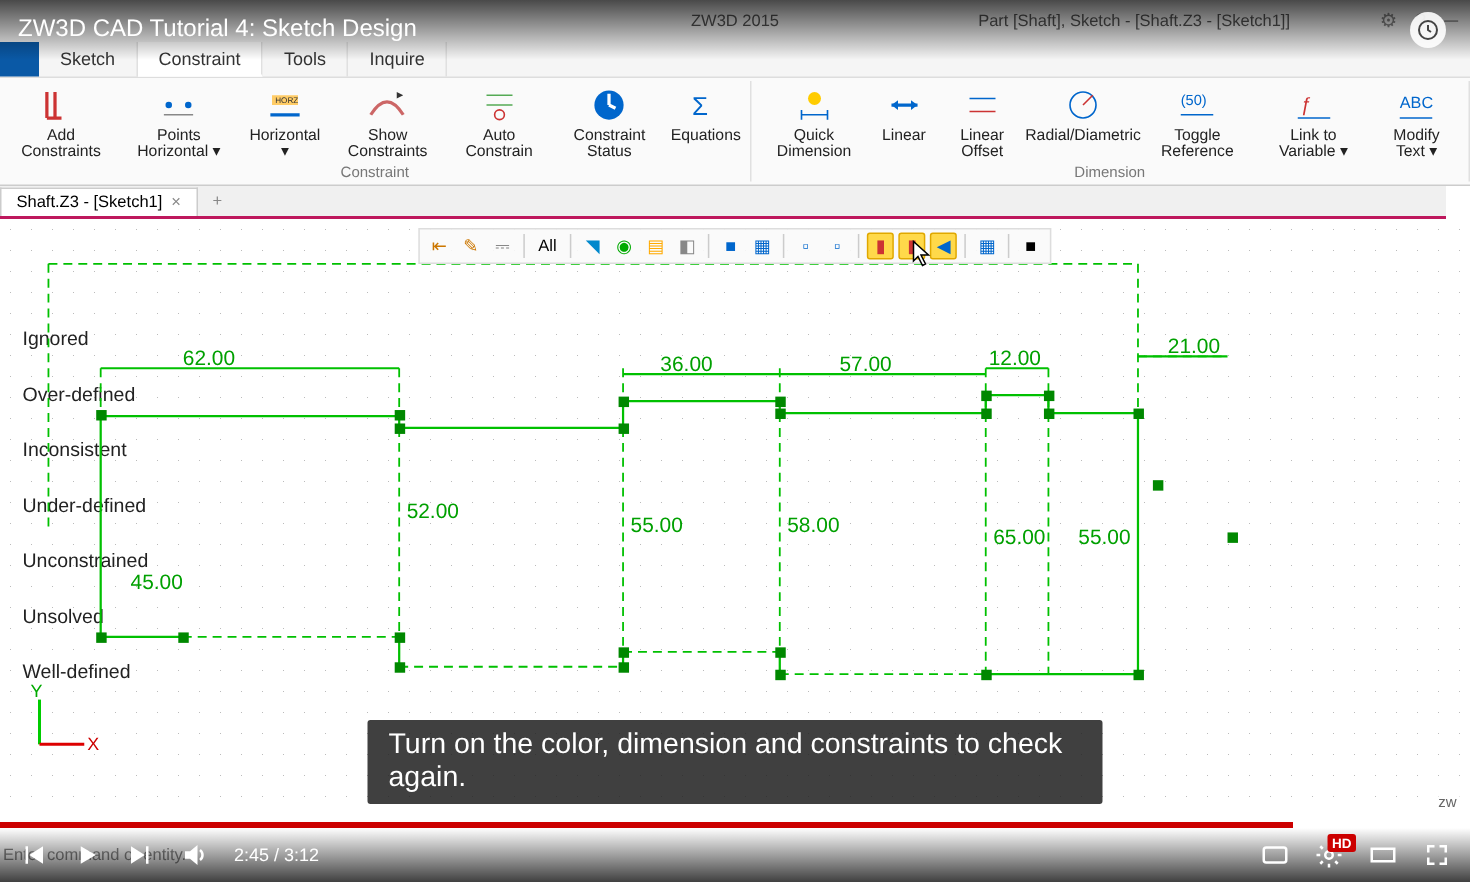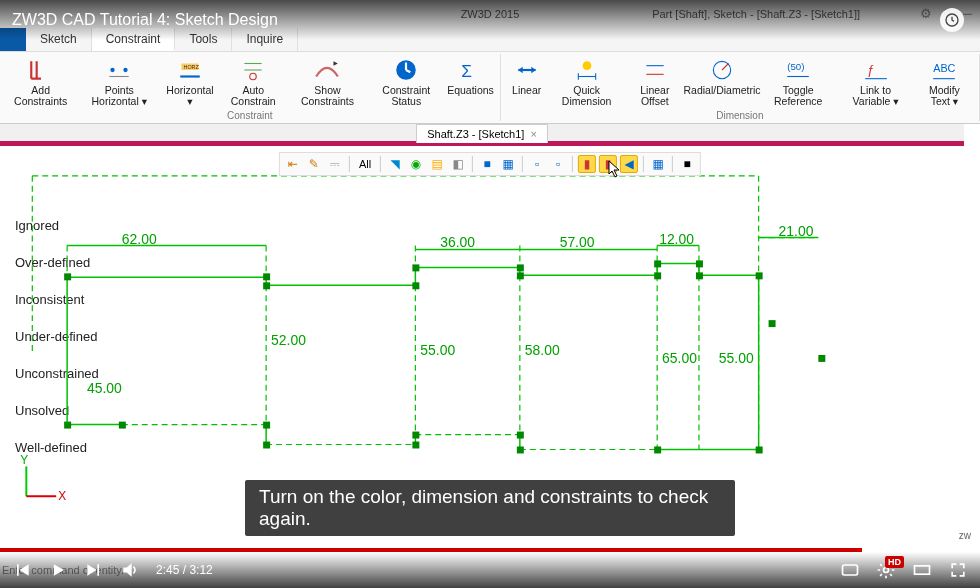--- a/index.html
+++ b/index.html
@@ -28,21 +28,21 @@
   .ribbon { position: absolute; top: 52px; left: 0; right: 0; height: 72px; background: #fafafa; border-bottom: 1px solid #ccc; display: flex; padding: 2px 0; }
   .ribbon-group { border-right: 1px solid #e0e0e0; display: flex; flex-direction: column; align-items: center; padding: 0 4px; }
   .ribbon-group-items { display: flex; flex: 1; }
   .ribbon-group-label { font-size: 10px; color: #777; text-align: center; padding: 1px 0; }
   .ribbon-btn { display: flex; flex-direction: column; align-items: center; justify-content: flex-start; padding: 2px 6px; text-align: center; cursor: pointer; min-width: 44px; }
   .ribbon-btn-icon { width: 28px; height: 28px; display: flex; align-items: center; justify-content: center; margin-bottom: 1px; }
   .ribbon-btn-label { font-size: 10.5px; line-height: 11px; color: #222; }
   .ribbon-btn-icon svg { width: 26px; height: 26px; }
   
   
-  .doc-tabs { position: absolute; top: 124px; left: 0; right: 16px; height: 22px; background: #f0f0f0; border-bottom: 5px solid #be185d; display: flex; align-items: center; font-size: 11px; flex-direction: column; }
+  .doc-tabs { position: absolute; top: 124px; left: 0; right: 16px; height: 22px; background: #f0f0f0; border-bottom: 2px solid #be185d; display: flex; align-items: center; font-size: 11px; }
   .doc-tab { padding: 3px 10px; background: #fff; border: 1px solid #ccc; border-bottom: none; display: flex; align-items: center; gap: 6px; }
   .doc-tab .close { color: #888; cursor: pointer; }
   .doc-tab-add { padding: 3px 10px; color: #888; cursor: pointer; }
   
   
   .canvas { position: absolute; top: 146px; left: 0; right: 0; bottom: 44px; background: #fff; background-image: radial-gradient(#bbb 0.5px, transparent 0.5px); background-size: 14px 14px; overflow: hidden; }
   
   
   .sketch-toolbar { position: absolute; top: 6px; left: 50%; transform: translateX(-50%); display: flex; align-items: center; gap: 3px; background: rgba(250,250,250,0.9); padding: 2px 4px; border: 1px solid #ddd; }
   .st-btn { width: 18px; height: 18px; display: flex; align-items: center; justify-content: center; font-size: 12px; cursor: pointer; }
@@ -129,78 +129,78 @@
               <rect x="4" y="6" width="16" height="6" fill="#fc6"></rect>
               <text x="6" y="11" font-size="5" fill="#333">HORZ</text>
               <line x1="3" y1="18" x2="21" y2="18" stroke="#06c" stroke-width="2"></line>
             </svg>
           </div>
           <div class="ribbon-btn-label">Horizontal ▾</div>
         </div>
       <div class="ribbon-btn">
           <div class="ribbon-btn-icon">
             <svg viewBox="0 0 24 24">
+              <path d="M2 18 Q12 2 22 18" stroke="#c66" fill="none" stroke-width="2"></path>
+              <polygon points="18,4 22,6 18,8" fill="#333"></polygon>
+            </svg>
+          </div>
+          <div class="ribbon-btn-label">Show Constraints</div>
+        </div>
+      <div class="ribbon-btn">
+          <div class="ribbon-btn-icon">
+            <svg viewBox="0 0 24 24">
               <line x1="4" y1="6" x2="20" y2="6" stroke="#5a5"></line>
               <line x1="4" y1="12" x2="20" y2="12" stroke="#5a5"></line>
               <circle cx="12" cy="18" r="3" fill="none" stroke="#c33"></circle>
             </svg>
           </div>
           <div class="ribbon-btn-label">Auto Constrain</div>
         </div>
       <div class="ribbon-btn">
           <div class="ribbon-btn-icon">
             <svg viewBox="0 0 24 24">
-              <path d="M2 18 Q12 2 22 18" stroke="#c66" fill="none" stroke-width="2"></path>
-              <polygon points="18,4 22,6 18,8" fill="#333"></polygon>
-            </svg>
-          </div>
-          <div class="ribbon-btn-label">Show Constraints</div>
-        </div>
-      <div class="ribbon-btn">
-          <div class="ribbon-btn-icon">
-            <svg viewBox="0 0 24 24">
               <circle cx="12" cy="12" r="9" fill="#06c"></circle>
               <path d="M12 12 L12 5 M12 12 L16 14" stroke="#fff" stroke-width="2"></path>
             </svg>
           </div>
           <div class="ribbon-btn-label">Constraint Status</div>
         </div>
       <div class="ribbon-btn">
           <div class="ribbon-btn-icon">
             <svg viewBox="0 0 24 24">
               <text x="4" y="18" font-size="16" fill="#06c">Σ</text>
             </svg>
           </div>
           <div class="ribbon-btn-label">Equations</div>
         </div>
     </div>
     <div class="ribbon-group-label">Constraint</div>
   </div>
   <div class="ribbon-group">
     <div class="ribbon-group-items">
-      <div class="ribbon-btn">
-          <div class="ribbon-btn-icon">
-            <svg viewBox="0 0 24 24">
-              <line x1="4" y1="12" x2="20" y2="12" stroke="#06c" stroke-width="2"></line>
-              <polygon points="4,12 8,9 8,15" fill="#06c"></polygon>
-              <polygon points="20,12 16,9 16,15" fill="#06c"></polygon>
-            </svg>
-          </div>
-          <div class="ribbon-btn-label">Linear</div>
-        </div>
       <div class="ribbon-btn">
           <div class="ribbon-btn-icon">
             <svg viewBox="0 0 24 24">
               <circle cx="12" cy="8" r="4" fill="#fc0"></circle>
               <line x1="4" y1="18" x2="20" y2="18" stroke="#06c"></line>
               <line x1="4" y1="15" x2="4" y2="21" stroke="#06c"></line>
               <line x1="20" y1="15" x2="20" y2="21" stroke="#06c"></line>
             </svg>
           </div>
           <div class="ribbon-btn-label">Quick Dimension</div>
+        </div>
+      <div class="ribbon-btn">
+          <div class="ribbon-btn-icon">
+            <svg viewBox="0 0 24 24">
+              <line x1="4" y1="12" x2="20" y2="12" stroke="#06c" stroke-width="2"></line>
+              <polygon points="4,12 8,9 8,15" fill="#06c"></polygon>
+              <polygon points="20,12 16,9 16,15" fill="#06c"></polygon>
+            </svg>
+          </div>
+          <div class="ribbon-btn-label">Linear</div>
         </div>
       <div class="ribbon-btn">
           <div class="ribbon-btn-icon">
             <svg viewBox="0 0 24 24">
               <line x1="4" y1="8" x2="20" y2="8" stroke="#06c"></line>
               <line x1="4" y1="16" x2="20" y2="16" stroke="#c33"></line>
             </svg>
           </div>
           <div class="ribbon-btn-label">Linear Offset</div>
         </div>

